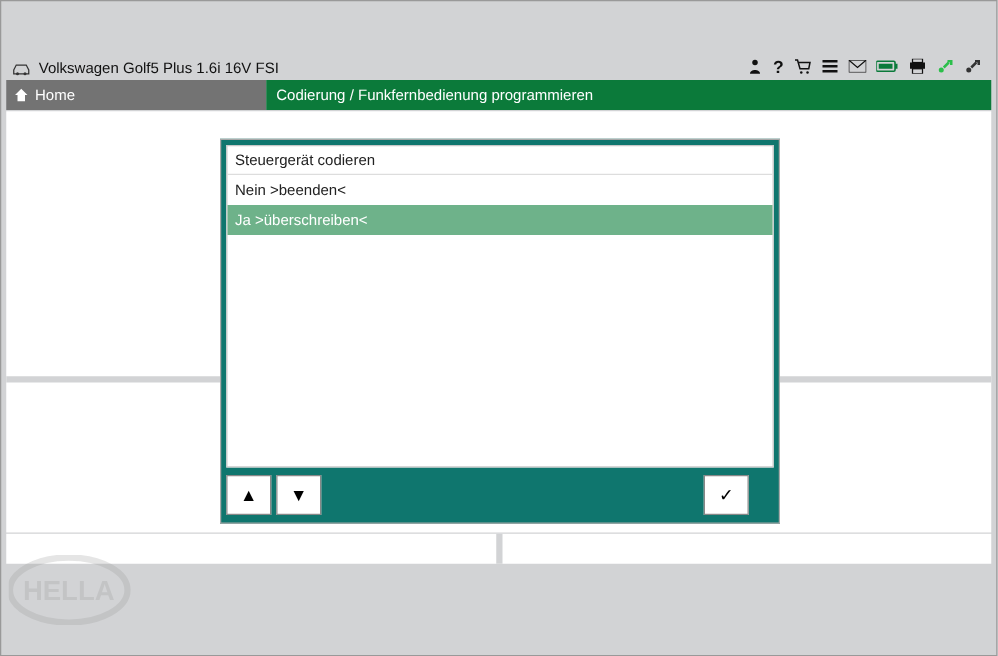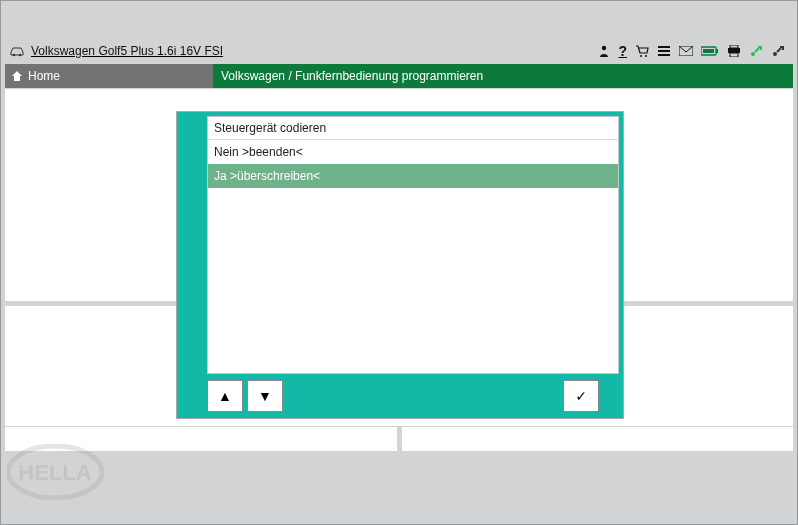--- a/index.html
+++ b/index.html
@@ -4,23 +4,22 @@
 <style>
   * { box-sizing: border-box; margin: 0; padding: 0; }
   html, body { width: 798px; height: 525px; font-family: Arial, sans-serif; font-size: 12px; background: #d2d3d5; overflow: hidden; position: relative; }
   body { border: 1px solid #999; }
 
   .topbar {
     position: absolute;
     top: 40px; left: 4px; right: 4px;
     height: 20px;
     display: flex;
-    align-items: center;
+    align-items: flex-end;
     background: transparent;
-    text-decoration: underline;
   }
   .topbar .car-icon { margin-left: 4px; margin-right: 6px; }
   .topbar .title { flex: 1; font-size: 12px; color: #111; }
   .topbar .icons { display: flex; gap: 8px; align-items: center; padding-right: 8px; }
 
   .navbar {
     position: absolute;
     top: 63px; left: 4px; right: 4px;
     height: 24px;
     display: flex;
@@ -68,23 +67,22 @@
     display: flex;
   }
   .footerbar .half { flex:1; border: none; }
   .footerbar .gap { width: 5px; background: #d2d3d5; }
 
   .dialog {
     position: absolute;
     top: 110px;
     left: 175px;
     width: 448px;
-    background: #14b8a6;
+    background: #0f766e;
     border: 1px solid #a9a9a9;
-    padding-left: 26px;
   }
   .dialog .list {
     margin: 4px;
     background: #fff;
     height: 258px;
     border: 1px solid #c8c8c8;
   }
   .dialog .list-header {
     padding: 4px 6px;
     font-size: 12px;
@@ -203,21 +201,21 @@
 <div class="navbar">
   <div class="home">
     <span>
         <svg width="12" height="12" viewBox="0 0 12 12">
           <path d="M1 6 L6 1 L11 6 L9 6 L9 11 L3 11 L3 6 Z" fill="#fff"></path>
         </svg>
       </span>
     <span>Home</span>
   </div>
   <div class="breadcrumb">
-    <span>Volkswagen / Funkfernbedienung programmieren</span>
+    <span>Codierung / Funkfernbedienung programmieren</span>
   </div>
 </div>
 
 <div class="workarea"></div>
 <div class="midline"></div>
 
 <div class="footerbar">
   <div class="half"></div>
   <div class="gap"></div>
   <div class="half"></div>

